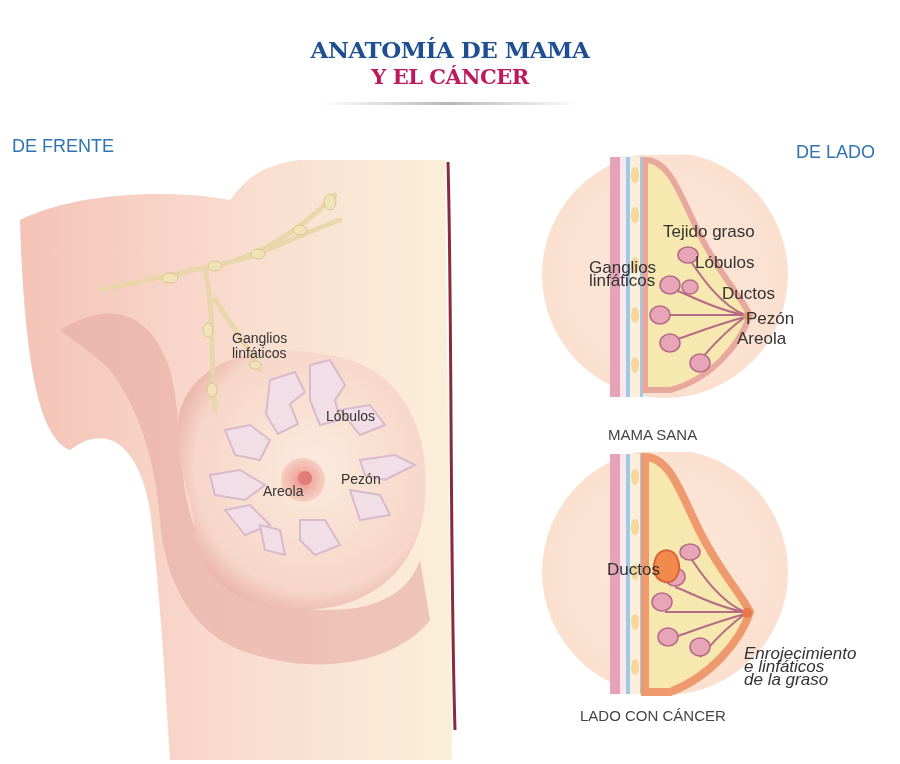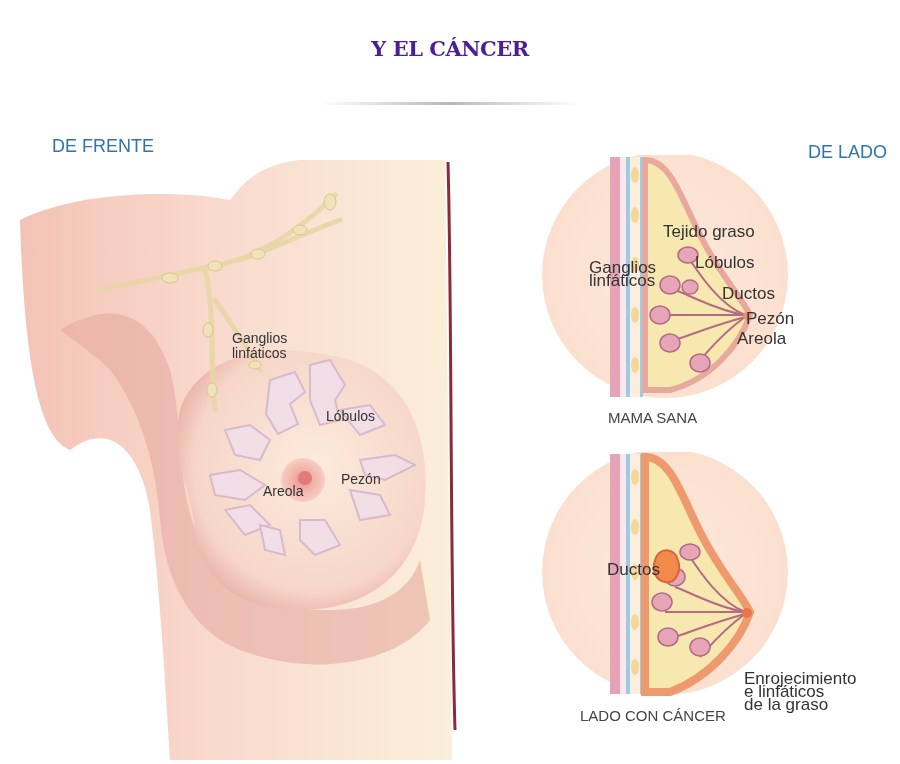--- a/index.html
+++ b/index.html
@@ -1,36 +1,37 @@
 <!DOCTYPE html>
 <html><head>
 <meta charset="utf-8">
 <style>
   html,body{margin:0;padding:0;background:#ffffff;}
   body{width:900px;height:764px;position:relative;overflow:hidden;font-family:"Liberation Sans",sans-serif;}
   .title{position:absolute;left:0;width:900px;top:36px;text-align:center;font-family:"DejaVu Serif",serif;font-weight:bold;}
   .title .l1{display:block;font-size:23px;color:#1d4f91;letter-spacing:-0.5px;line-height:28px;}
-  .title .l2{display:block;font-size:21px;color:#4c1d95;letter-spacing:-0.5px;line-height:26px;}
+  .title .l2{display:block;font-size:21px;color:#be185d;letter-spacing:-0.5px;line-height:26px;}
   .title-rule{position:absolute;left:320px;top:102px;width:260px;height:3px;background:linear-gradient(90deg,rgba(200,200,200,0),#b8b8b8 50%,rgba(200,200,200,0));}
   .section-label{position:absolute;font-size:18px;color:#2f73b3;font-family:"Liberation Sans",sans-serif;}
   .lbl{position:absolute;font-size:14px;color:#333;line-height:15px;font-family:"Liberation Sans",sans-serif;}
   .lbl-sm{position:absolute;font-size:17px;color:#333;line-height:13px;font-family:"Liberation Sans",sans-serif;}
   .caption{position:absolute;font-size:15px;color:#444;font-family:"Liberation Sans",sans-serif;}
   svg{position:absolute;}
 </style>
 </head>
 <body>
 
 <div class="title">
+  <span class="l1">ANATOMÍA DE MAMA</span>
   <span class="l2">Y EL CÁNCER</span>
 </div>
 <div class="title-rule"></div>
 
-<div class="section-label" style="left:12px;top:136px;margin-left:40px;">DE FRENTE</div>
-<div class="section-label" style="left:796px;top:142px;margin-left:12px;">DE LADO</div>
+<div class="section-label" style="left:12px;top:136px;">DE FRENTE</div>
+<div class="section-label" style="left:796px;top:142px;">DE LADO</div>
 
 <svg width="470" height="600" style="left:0;top:160px;" viewBox="0 0 470 600">
   <defs>
     <linearGradient id="skinG" x1="0" y1="0" x2="1" y2="0">
       <stop offset="0" stop-color="#f3c3b6"></stop>
       <stop offset="0.5" stop-color="#f9dccf"></stop>
       <stop offset="1" stop-color="#fbefd9"></stop>
     </linearGradient>
     <radialGradient id="breastG" cx="0.55" cy="0.45" r="0.6">
       <stop offset="0" stop-color="#fcebdd"></stop>
@@ -137,21 +138,21 @@
 </svg>
 <div class="lbl-sm" style="left:663px;top:225px;">Tejido graso</div>
 <div class="lbl-sm" style="left:589px;top:261px;">
   <div>Ganglios</div>
   <div>linfáticos</div>
 </div>
 <div class="lbl-sm" style="left:695px;top:256px;">Lóbulos</div>
 <div class="lbl-sm" style="left:722px;top:287px;">Ductos</div>
 <div class="lbl-sm" style="left:746px;top:312px;">Pezón</div>
 <div class="lbl-sm" style="left:737px;top:332px;">Areola</div>
-<div class="caption" style="left:608px;top:409px;text-align:right;">MAMA SANA</div>
+<div class="caption" style="left:608px;top:426px;text-align:right;">MAMA SANA</div>
 
 <svg width="260" height="250" style="left:540px;top:452px;" viewBox="0 0 260 250">
   <circle cx="125" cy="120" r="123" fill="url(#circG)"></circle>
   <rect x="70" y="2" width="10" height="240" fill="#e4a3b6"></rect>
   <rect x="80" y="2" width="6" height="240" fill="#fbe8ee"></rect>
   <rect x="86" y="2" width="4" height="240" fill="#9dcbe3"></rect>
   <rect x="90" y="2" width="10" height="240" fill="#fbeedd"></rect>
   <rect x="100" y="2" width="3" height="240" fill="#9dcbe3"></rect>
   <g fill="#f4d79a">
     <ellipse cx="95" cy="25" rx="4" ry="8"></ellipse>
@@ -173,18 +174,18 @@
     <ellipse cx="135" cy="125" rx="10" ry="9"></ellipse>
     <ellipse cx="122" cy="150" rx="10" ry="9"></ellipse>
     <ellipse cx="128" cy="185" rx="10" ry="9"></ellipse>
     <ellipse cx="160" cy="195" rx="10" ry="9"></ellipse>
   </g>
 
   <path d="M115,108 C118,95 135,95 138,108 C142,120 135,132 125,130 C115,128 112,118 115,108 Z" fill="#f28a4c" stroke="#d9633a" stroke-width="2"></path>
   <circle cx="207" cy="161" r="5" fill="#e8784a"></circle>
 </svg>
 <div class="lbl-sm" style="left:607px;top:563px;">Ductos</div>
-<div class="lbl-sm" style="left:744px;top:672px;">
+<div class="lbl-sm" style="left:744px;top:647px;font-style:italic;">
   <div>Enrojecimiento</div>
   <div>e linfáticos</div>
   <div>de la graso</div>
 </div>
 <div class="caption" style="left:580px;top:707px;">LADO CON CÁNCER</div>
 
 </body></html>

